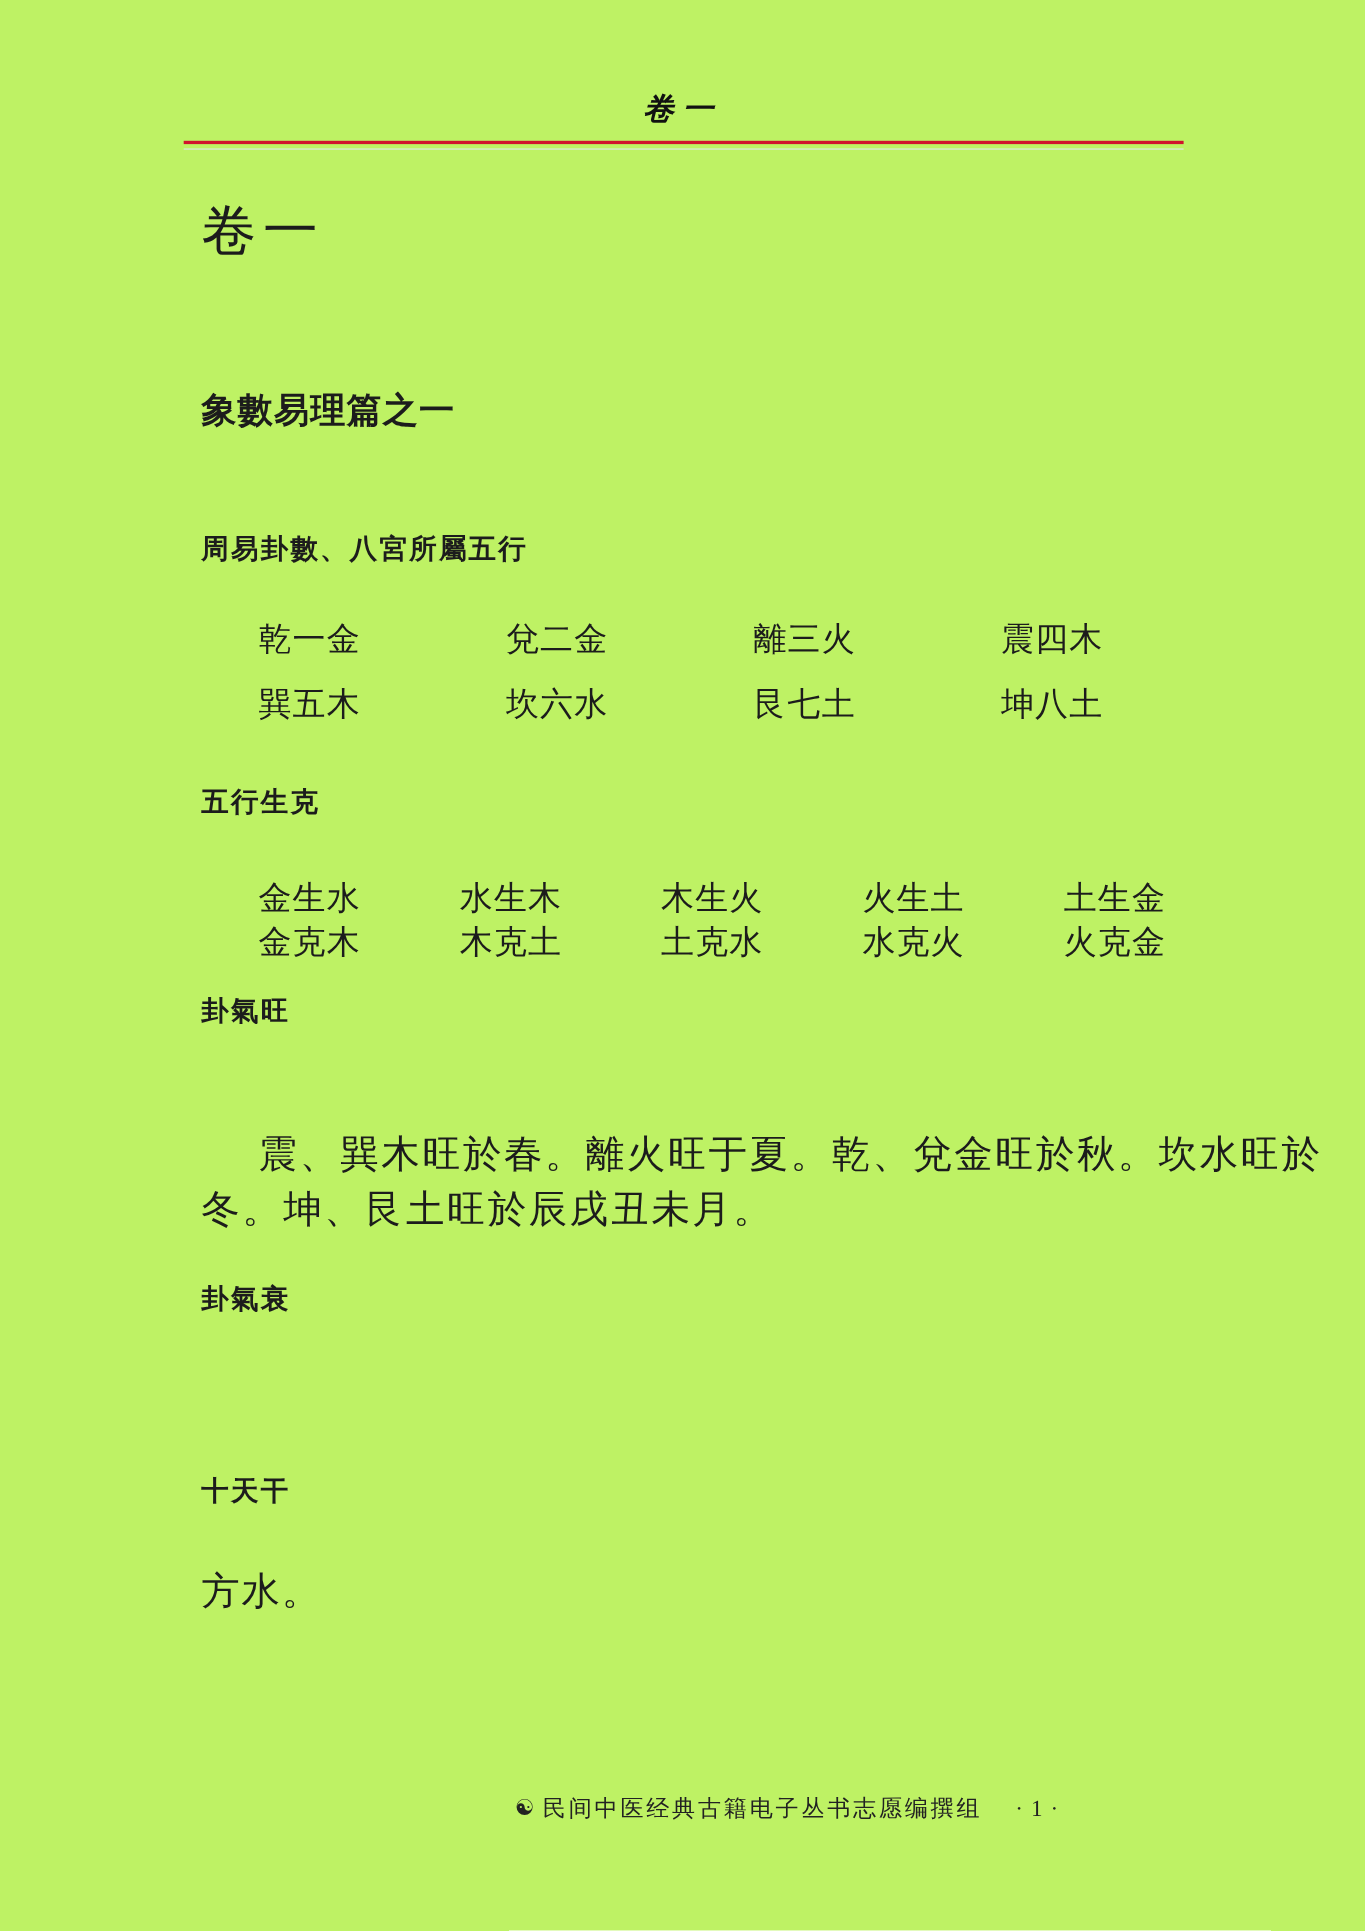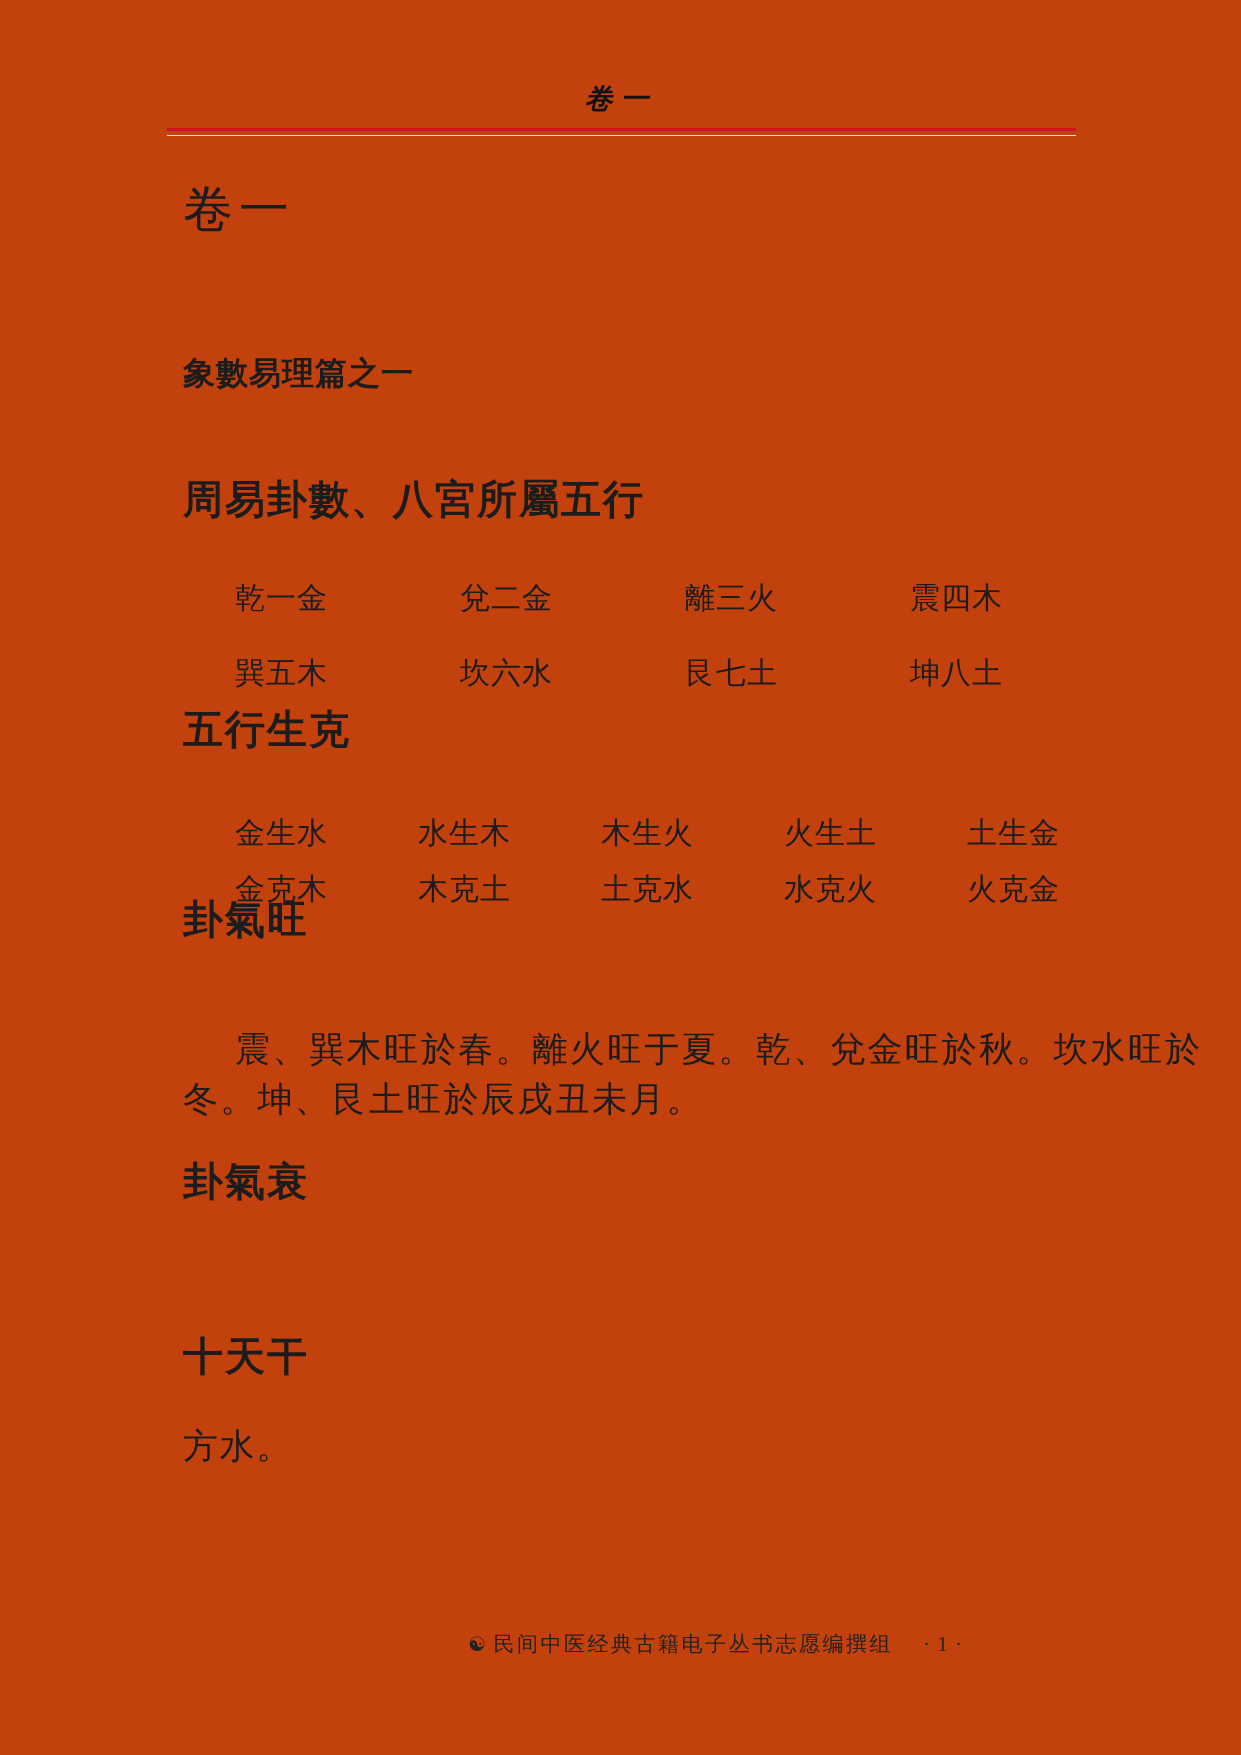--- a/index.html
+++ b/index.html
@@ -1,20 +1,20 @@
 <!DOCTYPE html>
 <html><head>
 <meta charset="utf-8">
 <style>
   html, body { margin: 0; padding: 0; background: #ffffff; }
   .page {
     position: relative;
     width: 1241px;
     height: 1755px;
-    background: #c2410c;
+    background: #bef264;
     font-family: "Liberation Serif", serif;
     color: #1c1c1c;
     overflow: hidden;
   }
   .running-header {
     position: absolute;
     top: 80px; left: 0;
     width: 100%;
     text-align: center;
     font-size: 28px;
@@ -47,42 +47,42 @@
     position: absolute;
     top: 352px; left: 183px;
     font-family: "Liberation Sans", sans-serif;
     font-weight: 700;
     font-size: 32px;
     letter-spacing: 1px;
   }
   .section-heading {
     position: absolute;
     left: 183px;
-    font-size: 40px;
+    font-size: 25px;
     line-height: 32px;
     font-weight: 700;
     letter-spacing: 2px;
   }
   .h-gua     { top: 484px; }
   .h-wuxing  { top: 714px; }
   .h-wang    { top: 904px; }
   .h-shuai   { top: 1166px; }
   .h-tiangan { top: 1341px; }
 
   .grid-table {
     position: absolute;
     left: 235px;
     display: grid;
     font-size: 30px;
     line-height: 32px;
     letter-spacing: 1px;
   }
   .t-gua    { top: 566px; grid-template-columns: repeat(4, 225px); row-gap: 27px; }
   .t-wuxing { top: 801px; grid-template-columns: repeat(5, 183px); row-gap: 8px; }
-  .cell { white-space: nowrap; margin-top: 16px; }
+  .cell { white-space: nowrap; }
 
   .para {
     position: absolute;
     left: 183px;
     width: 894px;
     font-size: 35px;
     line-height: 50px;
   }
   .p-wang    { top: 1025px; }
   .p-shuai   { top: 1250px; }

